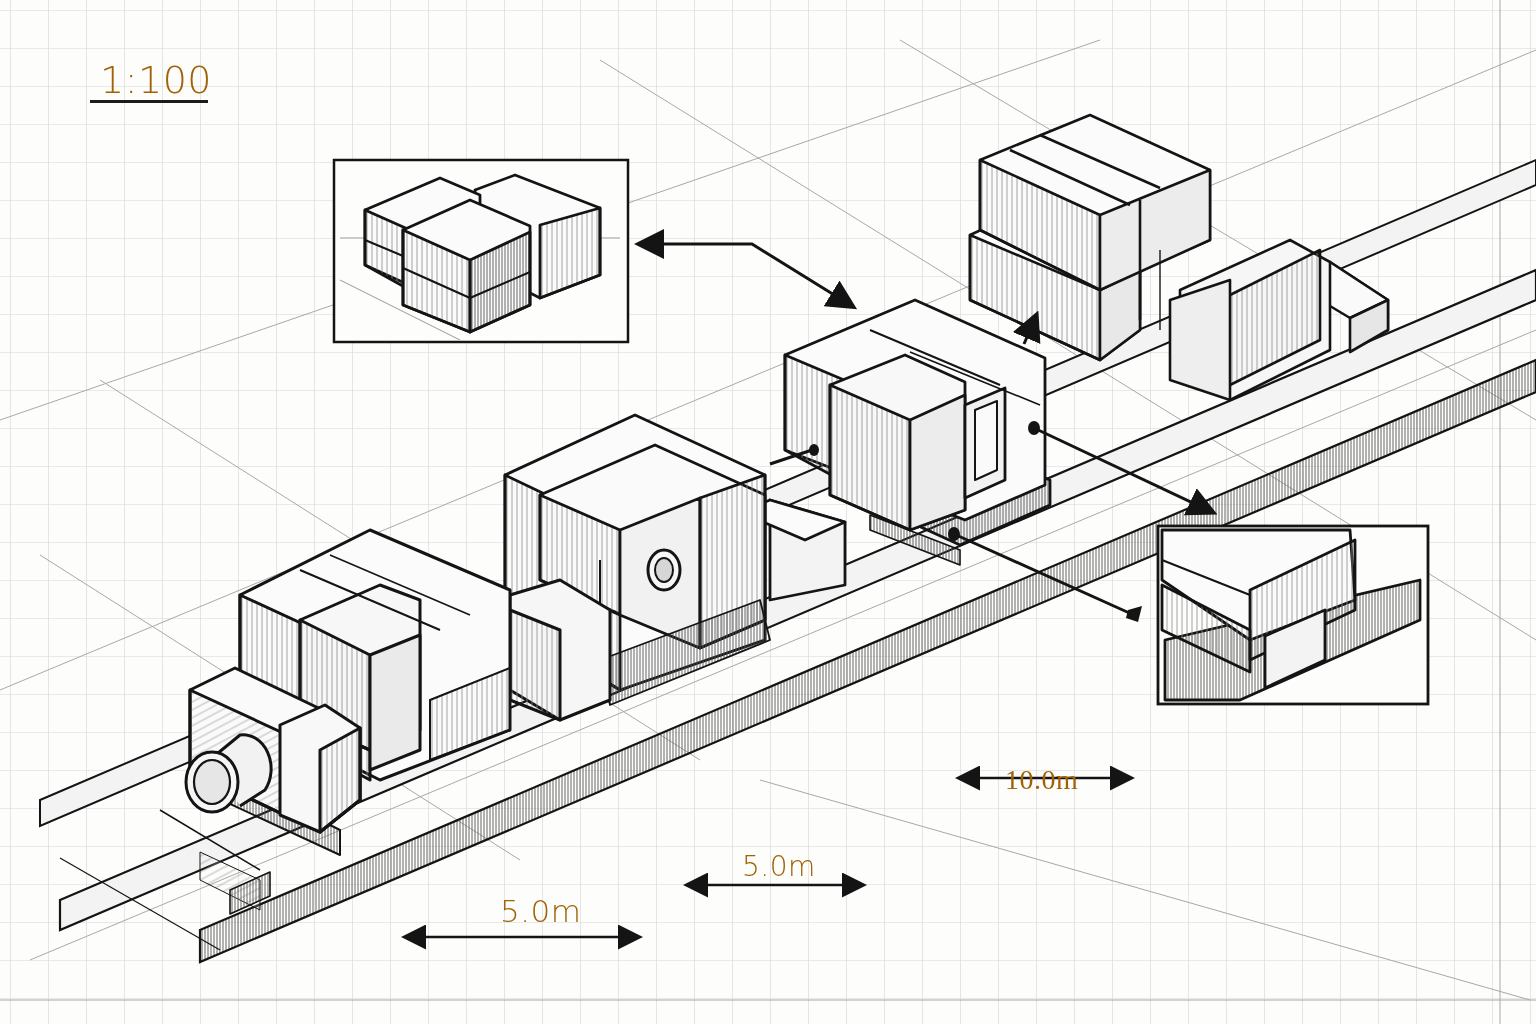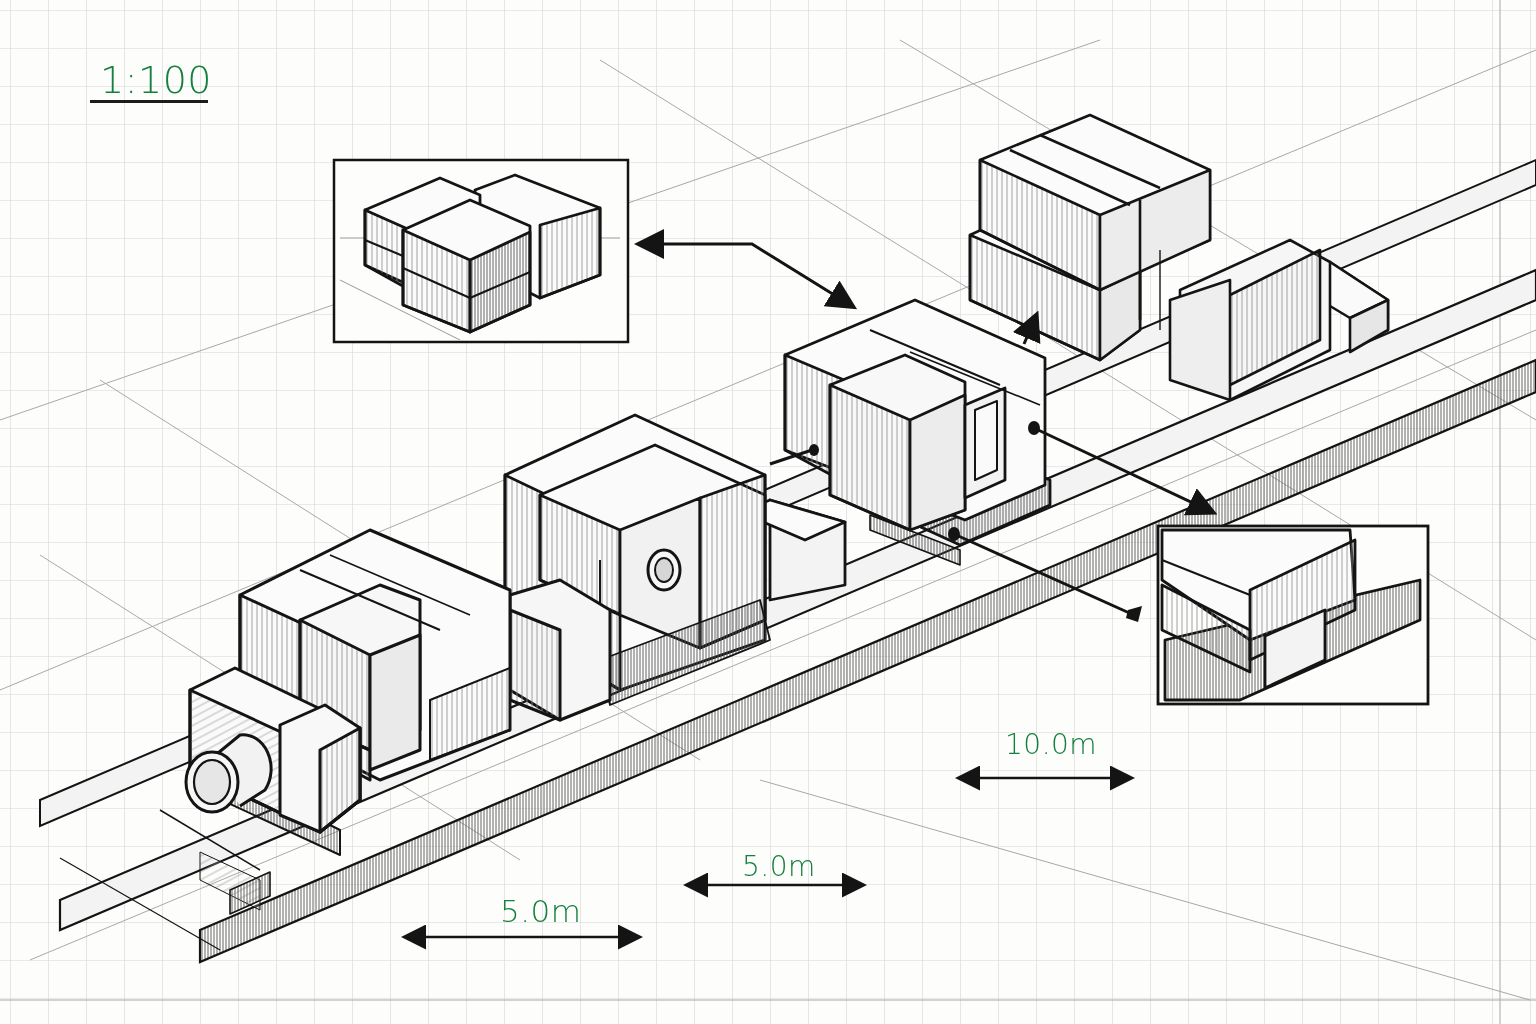--- a/index.html
+++ b/index.html
@@ -1,19 +1,19 @@
 <!DOCTYPE html>
 <html><head>
 <meta charset="utf-8">
 <style>
   html, body { margin: 0; padding: 0; background: #fdfdfc; }
   body { width: 1536px; height: 1024px; overflow: hidden; position: relative;
          font-family: "DejaVu Sans", sans-serif; }
   #sheet { position: absolute; left: 0; top: 0; width: 1536px; height: 1024px; }
-  .lbl { position: absolute; color: #15803d; font-family: "DejaVu Sans", sans-serif;
+  .lbl { position: absolute; color: #a16207; font-family: "DejaVu Sans", sans-serif;
          font-weight: 300; white-space: nowrap; letter-spacing: 0.5px; }
   #scale-label { left: 100px; top: 58px; font-size: 38px; }
   #scale-underline { position: absolute; left: 90px; top: 100px; width: 118px; height: 3px; background: #1c1c1c; }
   .dim-lbl { font-size: 28px; }
 </style>
 </head>
 <body>
 
 <svg id="sheet" viewBox="0 0 1536 1024" xmlns="http://www.w3.org/2000/svg">
   <defs>
@@ -180,15 +180,15 @@
   <g stroke="#141414" stroke-width="2.5" fill="none">
     <line x1="960" y1="778" x2="1130" y2="778" marker-start="url(#arrowStart)" marker-end="url(#arrowHead)"></line>
     <line x1="688" y1="885" x2="862" y2="885" marker-start="url(#arrowStart)" marker-end="url(#arrowHead)"></line>
     <line x1="406" y1="937" x2="638" y2="937" marker-start="url(#arrowStart)" marker-end="url(#arrowHead)"></line>
   </g>
 </svg>
 
 <div id="scale-label" class="lbl">1:100</div>
 <div id="scale-underline"></div>
 
-<div class="lbl dim-lbl" style="left:1005px; top:728px;">10.0m</div>
+<div class="lbl dim-lbl" style="left:1005px; top:764px;font-family:Liberation Serif, serif;">10.0m</div>
 <div class="lbl dim-lbl" style="left:742px; top:850px;">5.0m</div>
 <div class="lbl dim-lbl" style="left:500px; top:893px; font-size:31px;">5.0m</div>
 
 </body></html>

